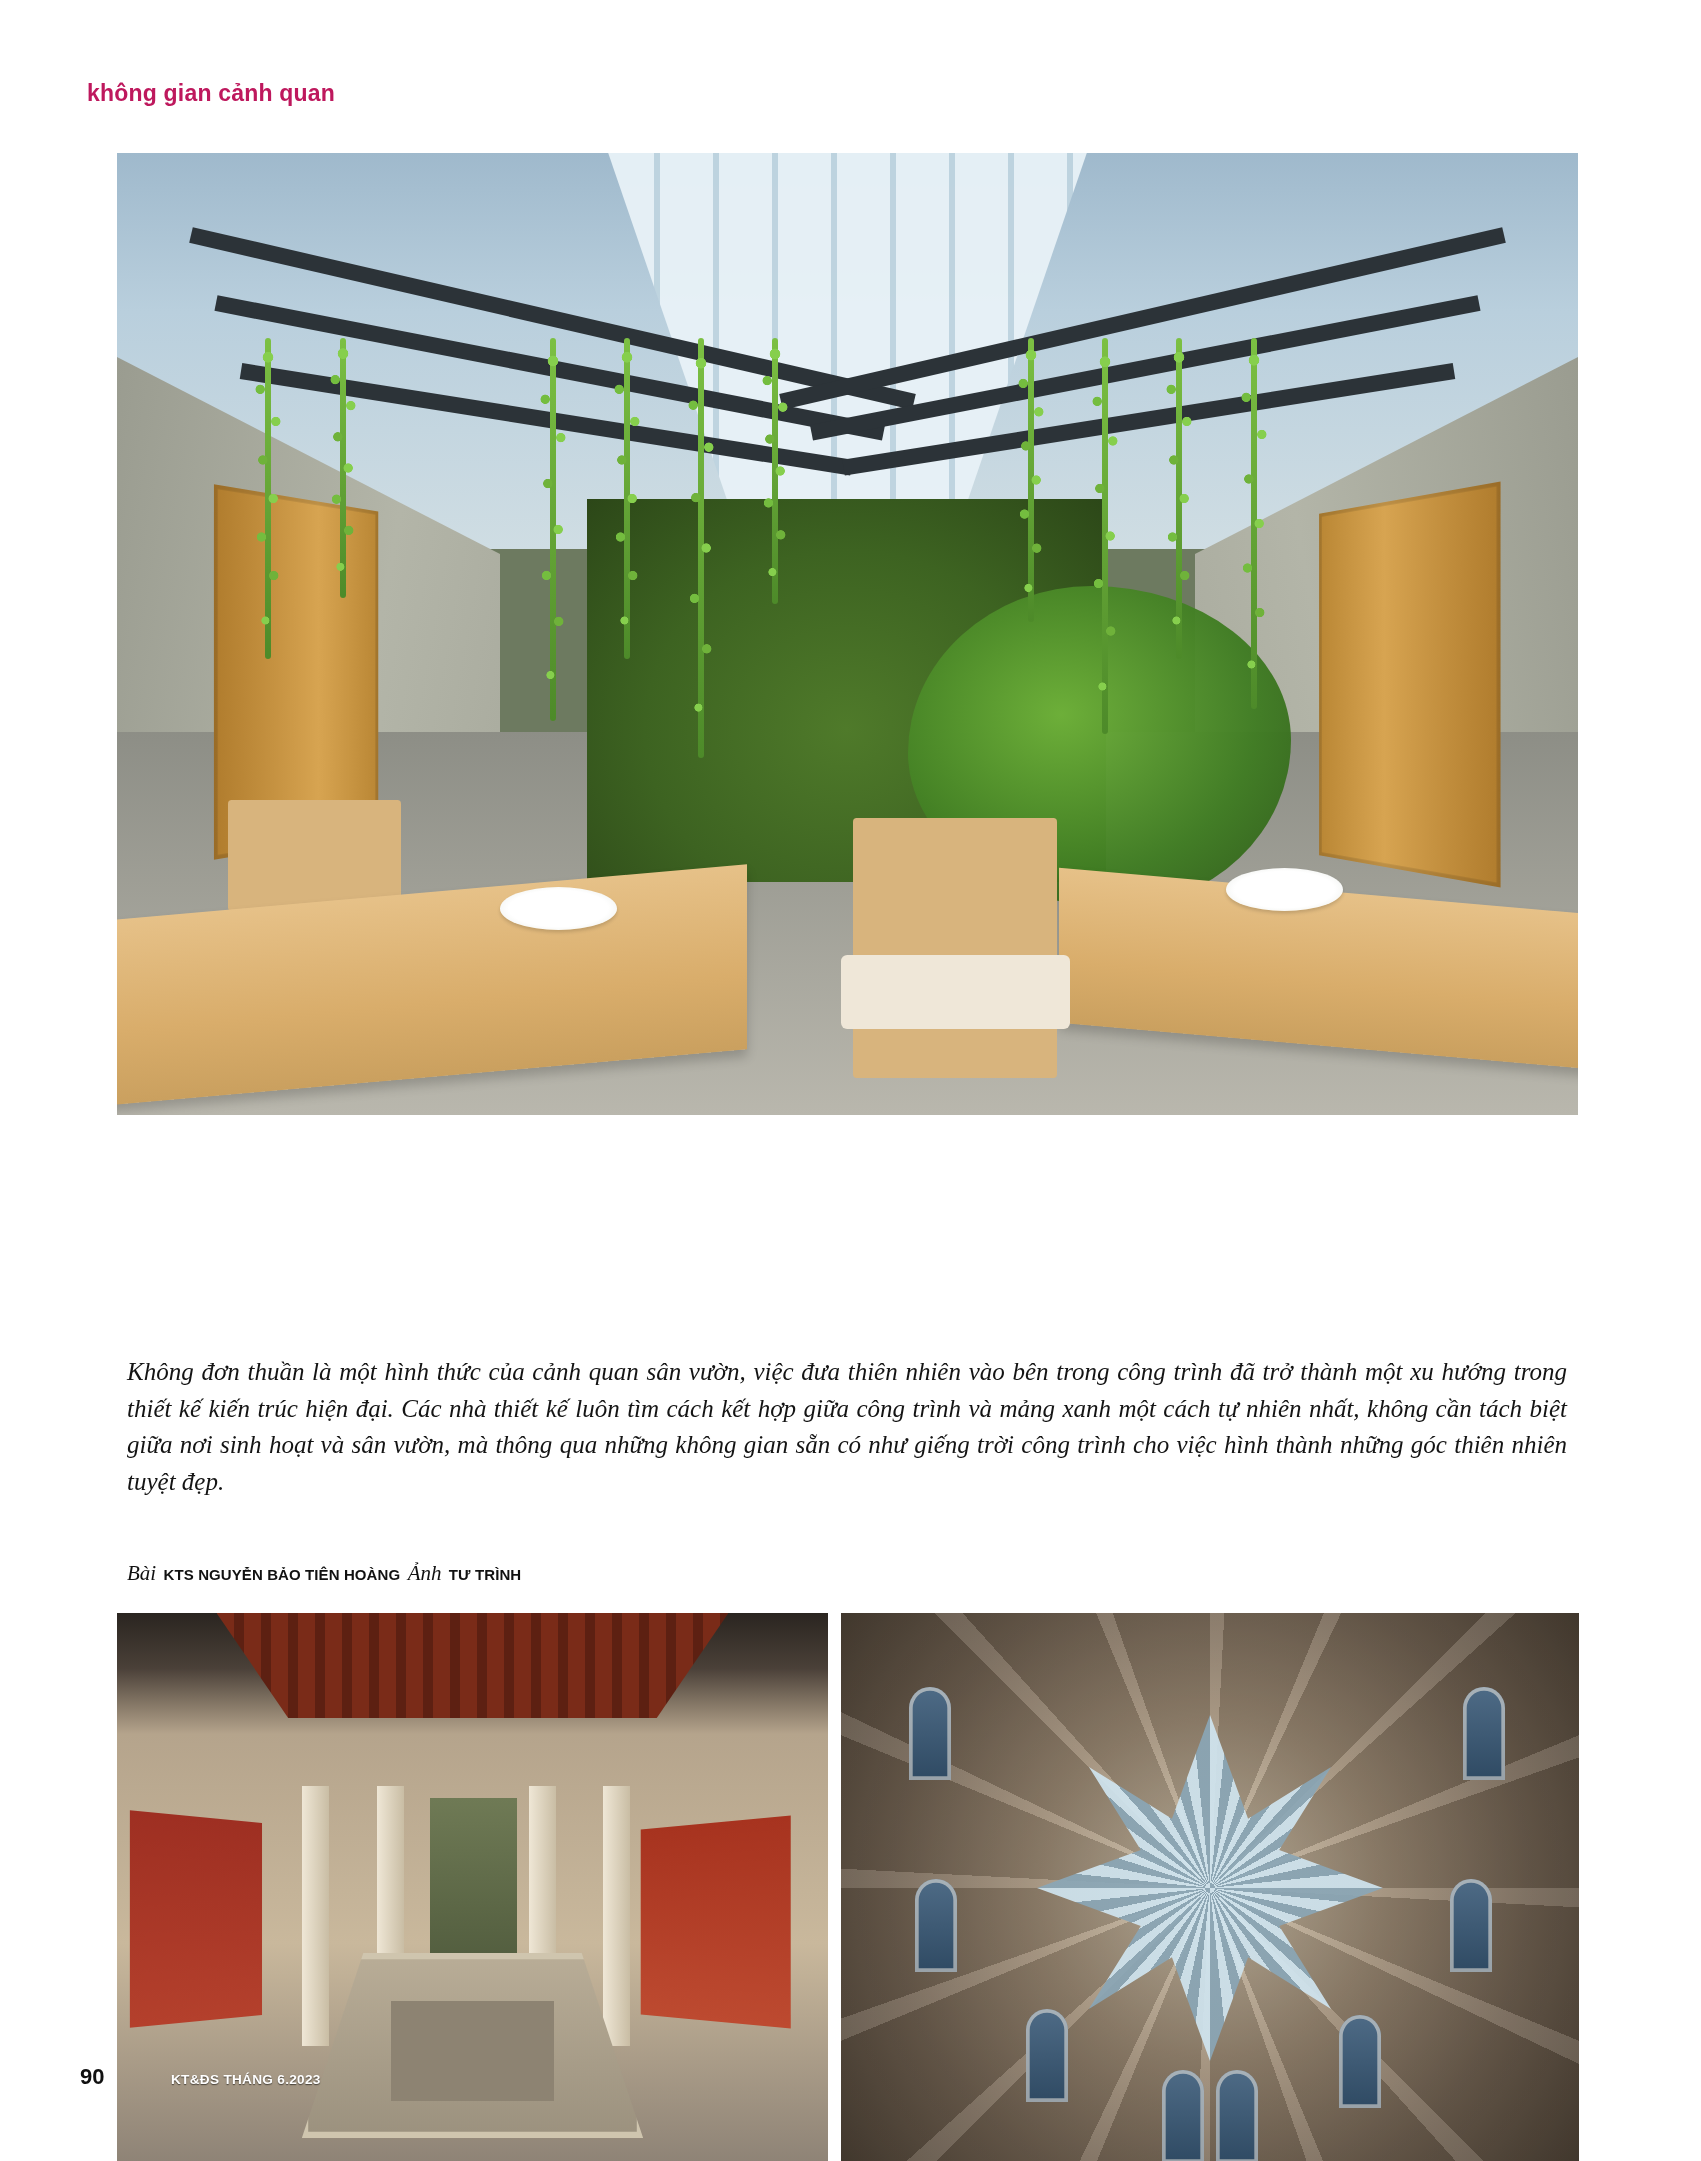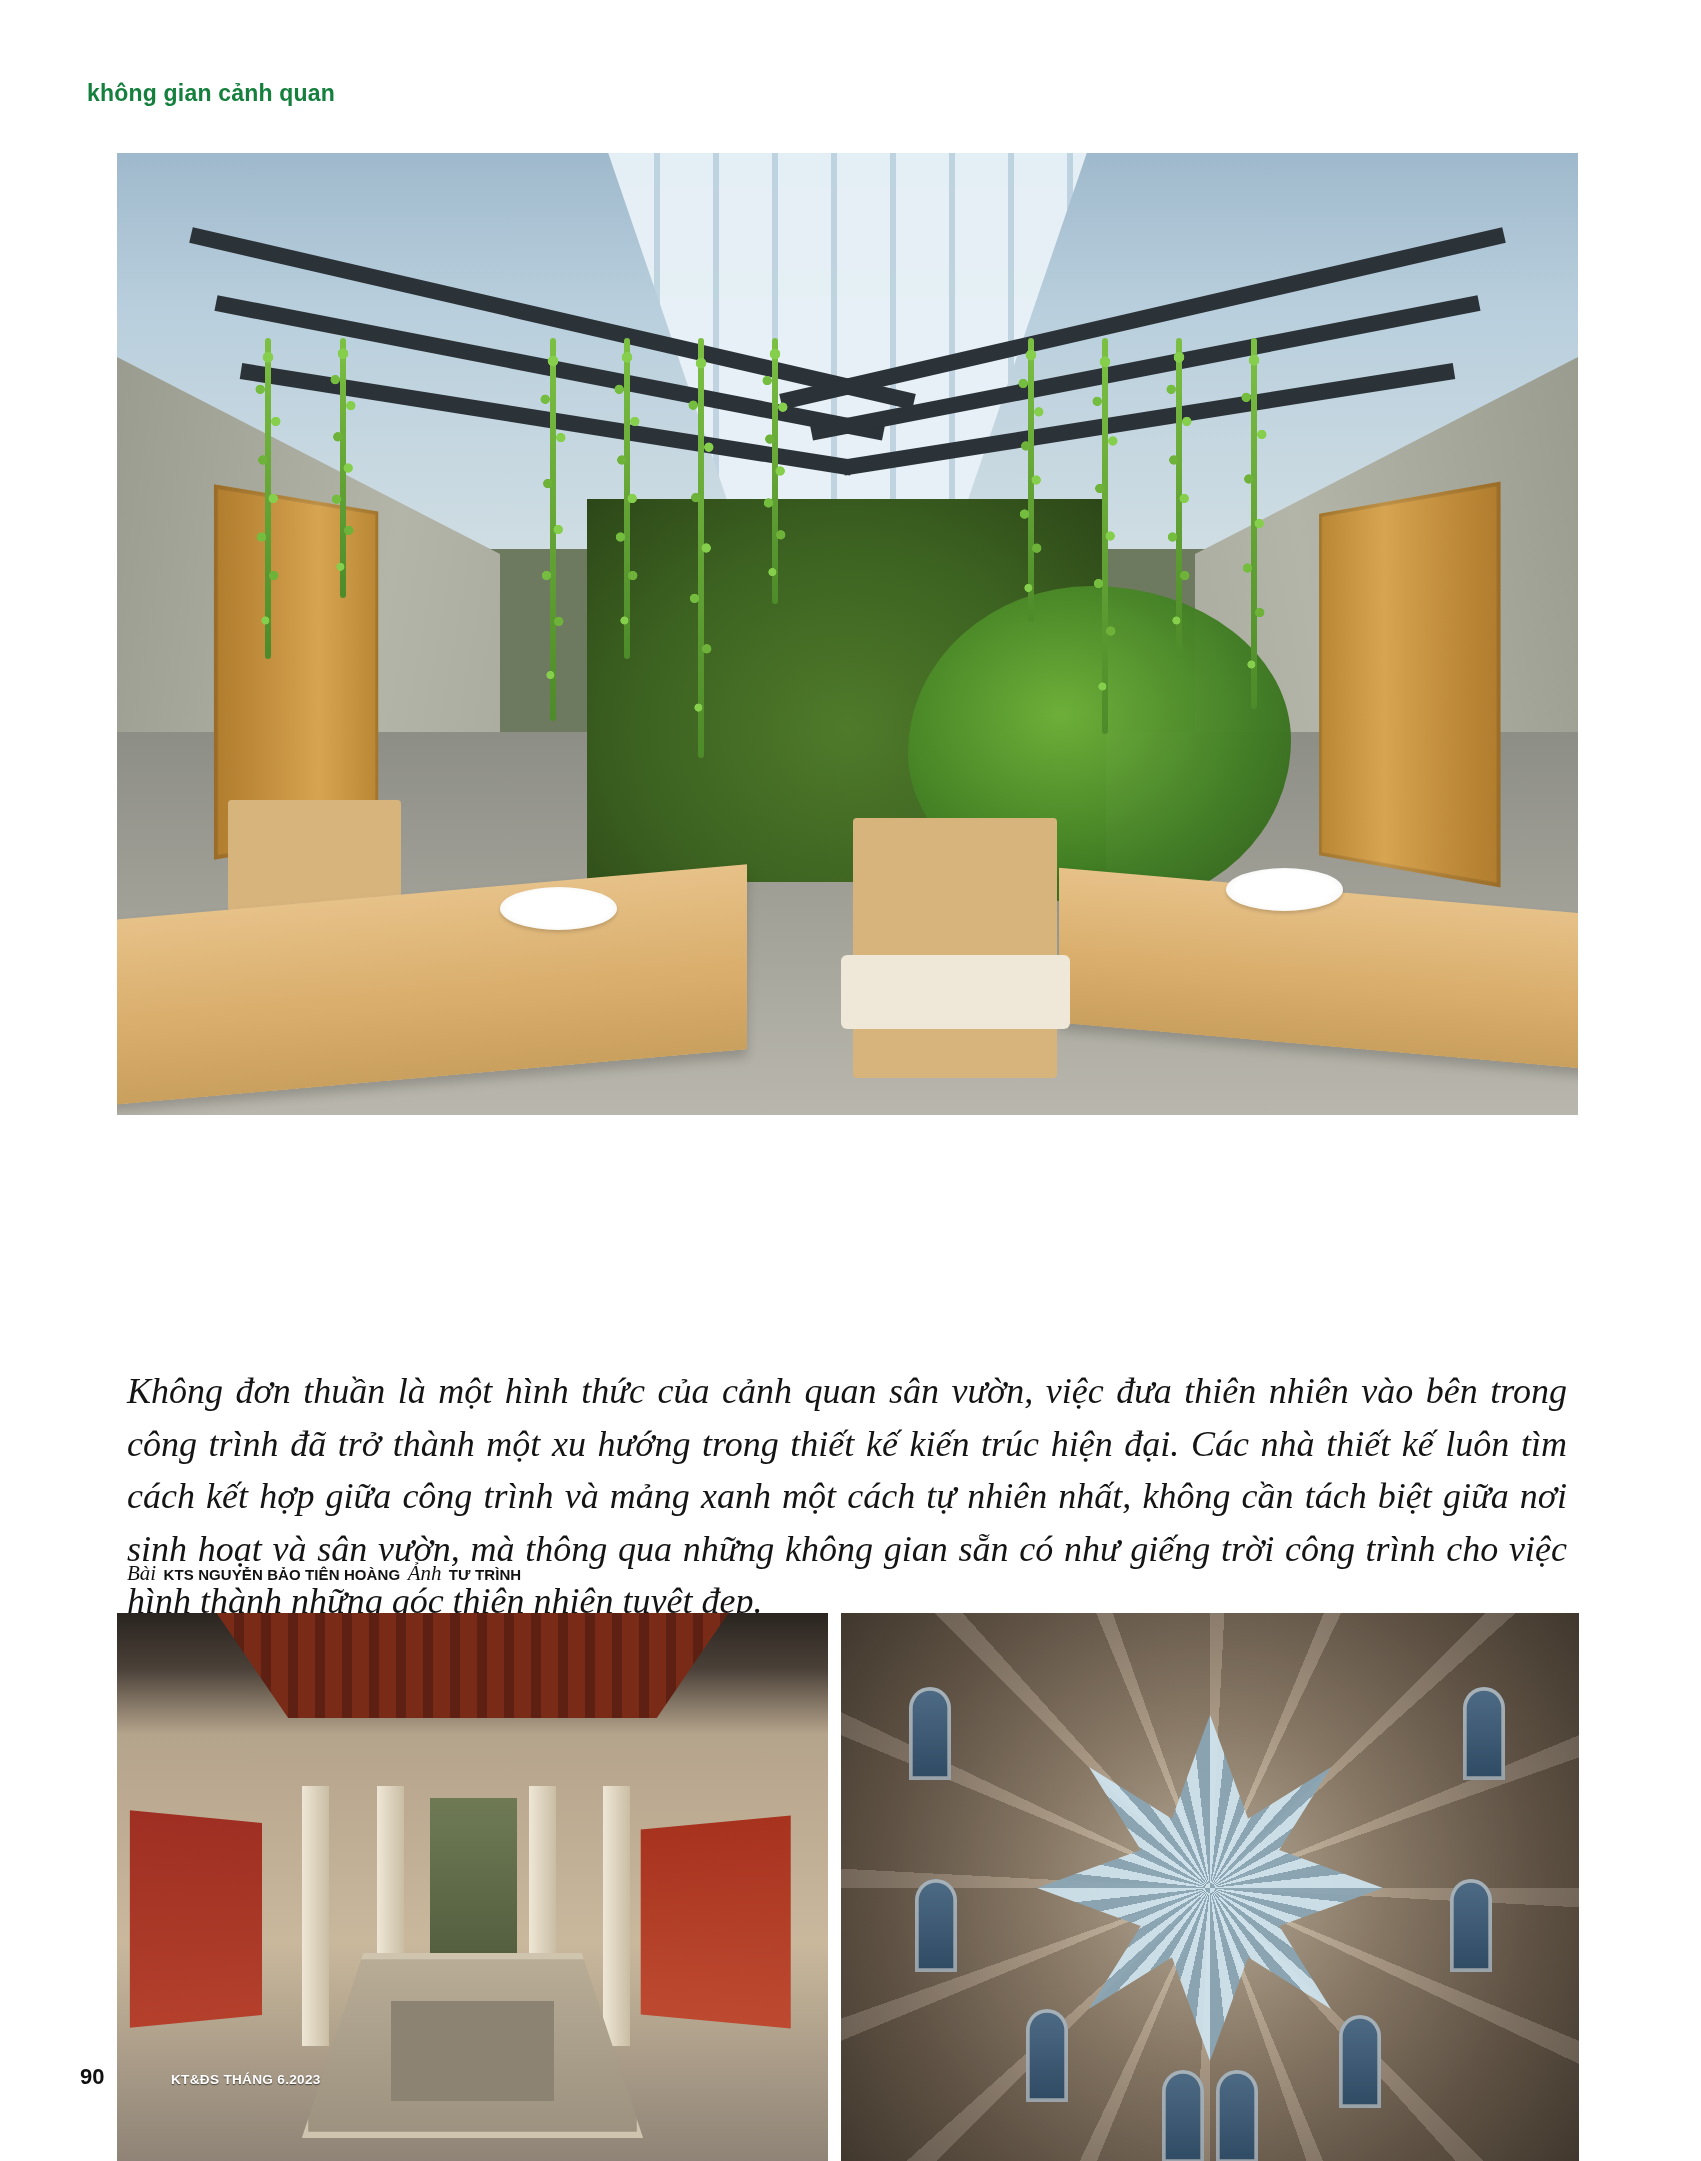--- a/index.html
+++ b/index.html
@@ -23,21 +23,21 @@
 
   
   .running-head {
     position: absolute;
     left: 87px;
     top: 80px;
     font-family: "Liberation Sans", sans-serif;
     font-weight: bold;
     font-size: 23px;
     letter-spacing: 0.2px;
-    color: #15803d;
+    color: #be185d;
   }
 
   
   .hero {
     position: absolute;
     left: 117px;
     top: 153px;
     width: 1461px;
     height: 962px;
     overflow: hidden;
@@ -180,21 +180,21 @@
   .headline .l2 { display: block; }
 
   
   .deck {
     position: absolute;
     left: 127px;
     top: 1329px;
     width: 1440px;
     font-family: "Liberation Serif", serif;
     font-style: italic;
-    font-size: 36px;
+    font-size: 25px;
     line-height: 1.46;
     color: #141414;
     text-align: justify;
   }
 
   
   .byline {
     position: absolute;
     left: 127px;
     top: 1561px;

